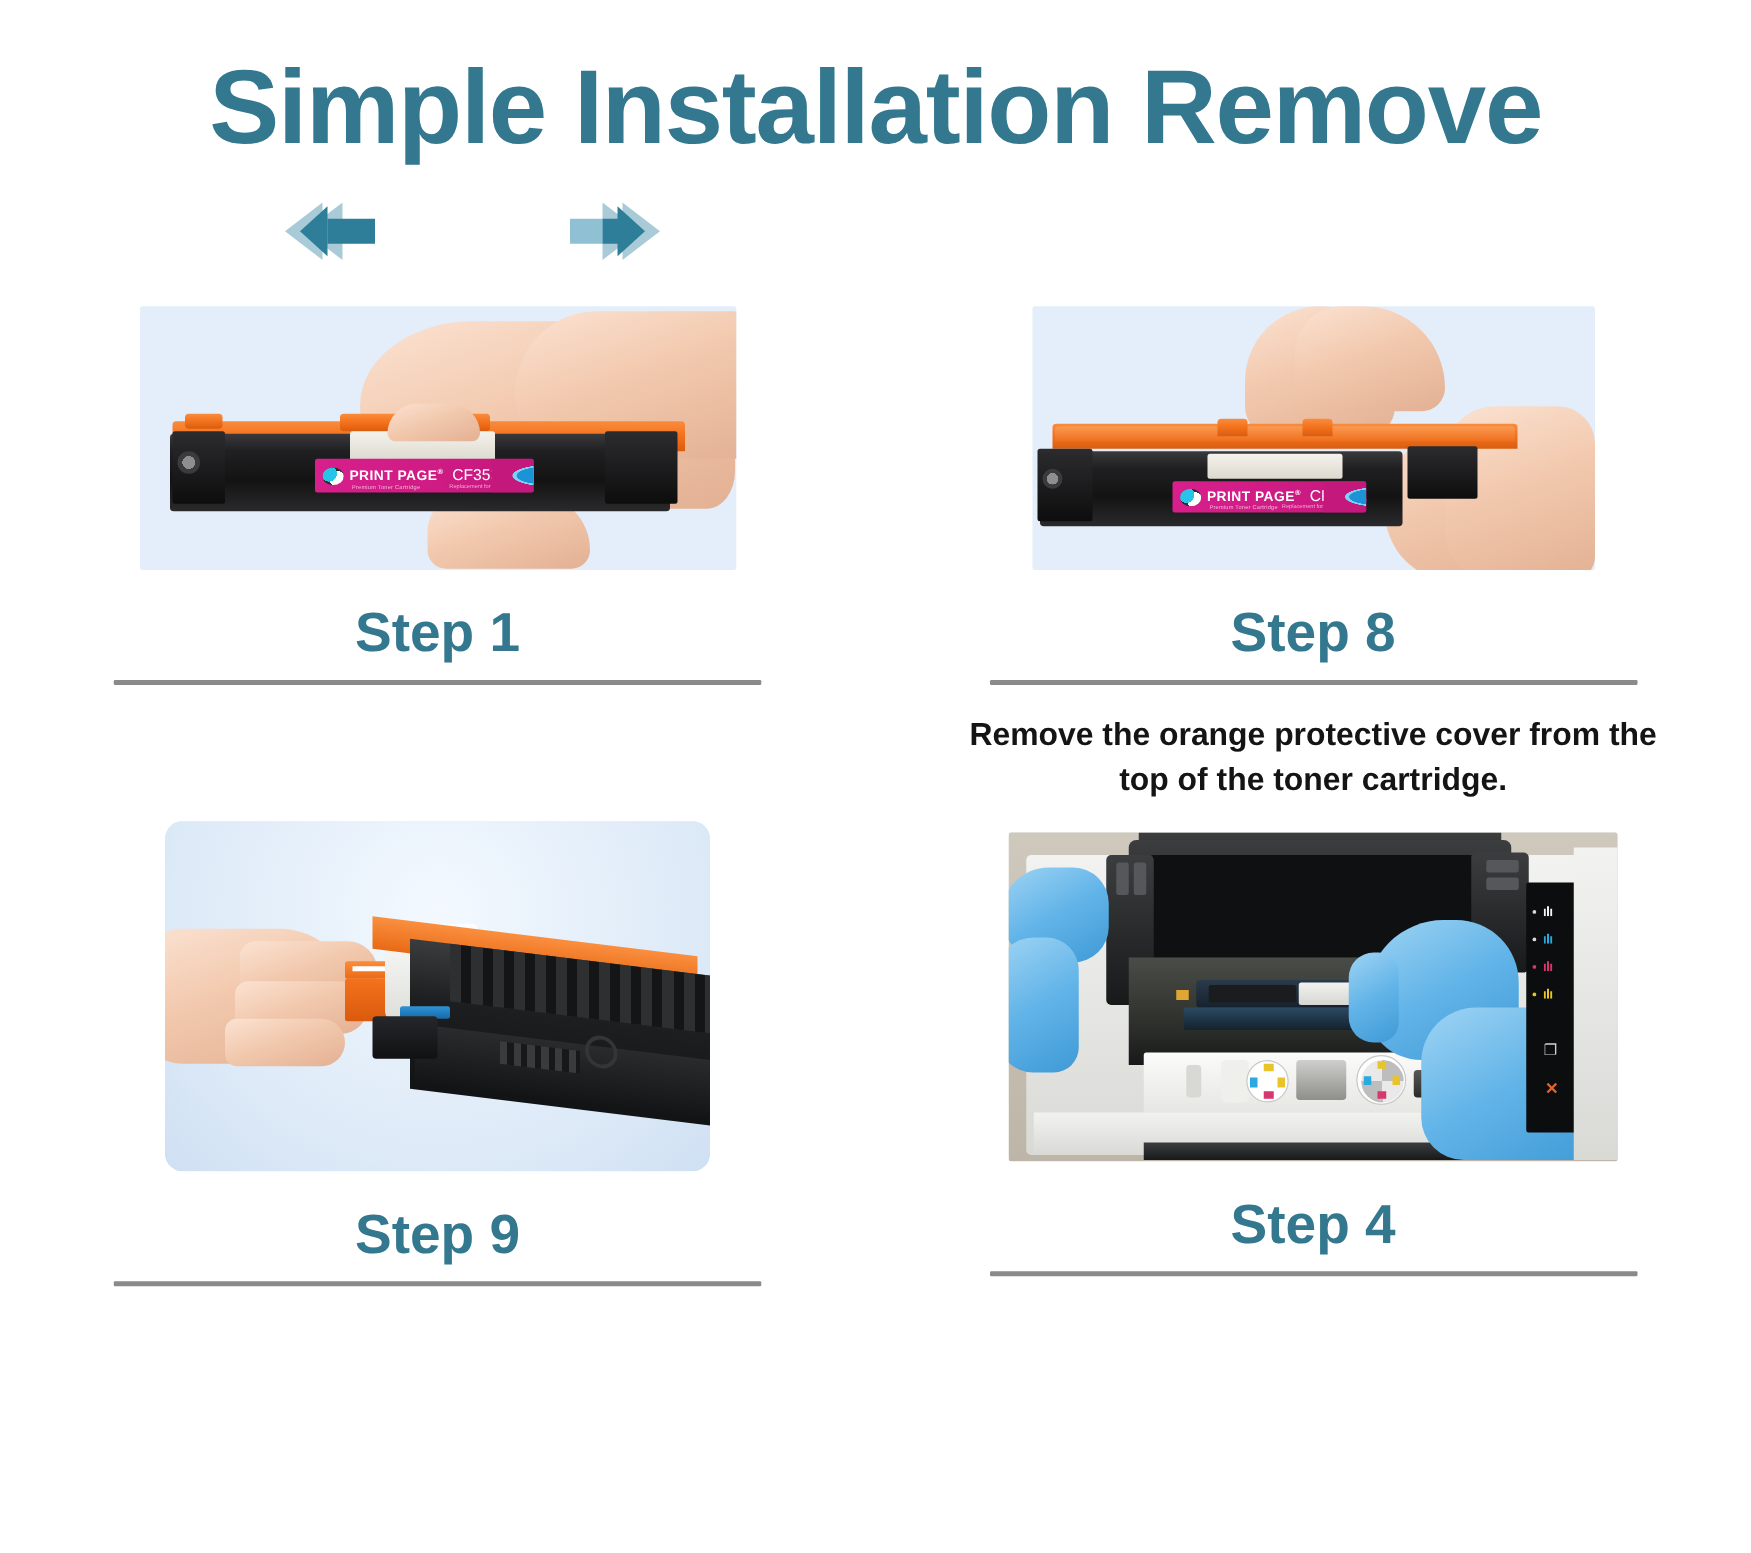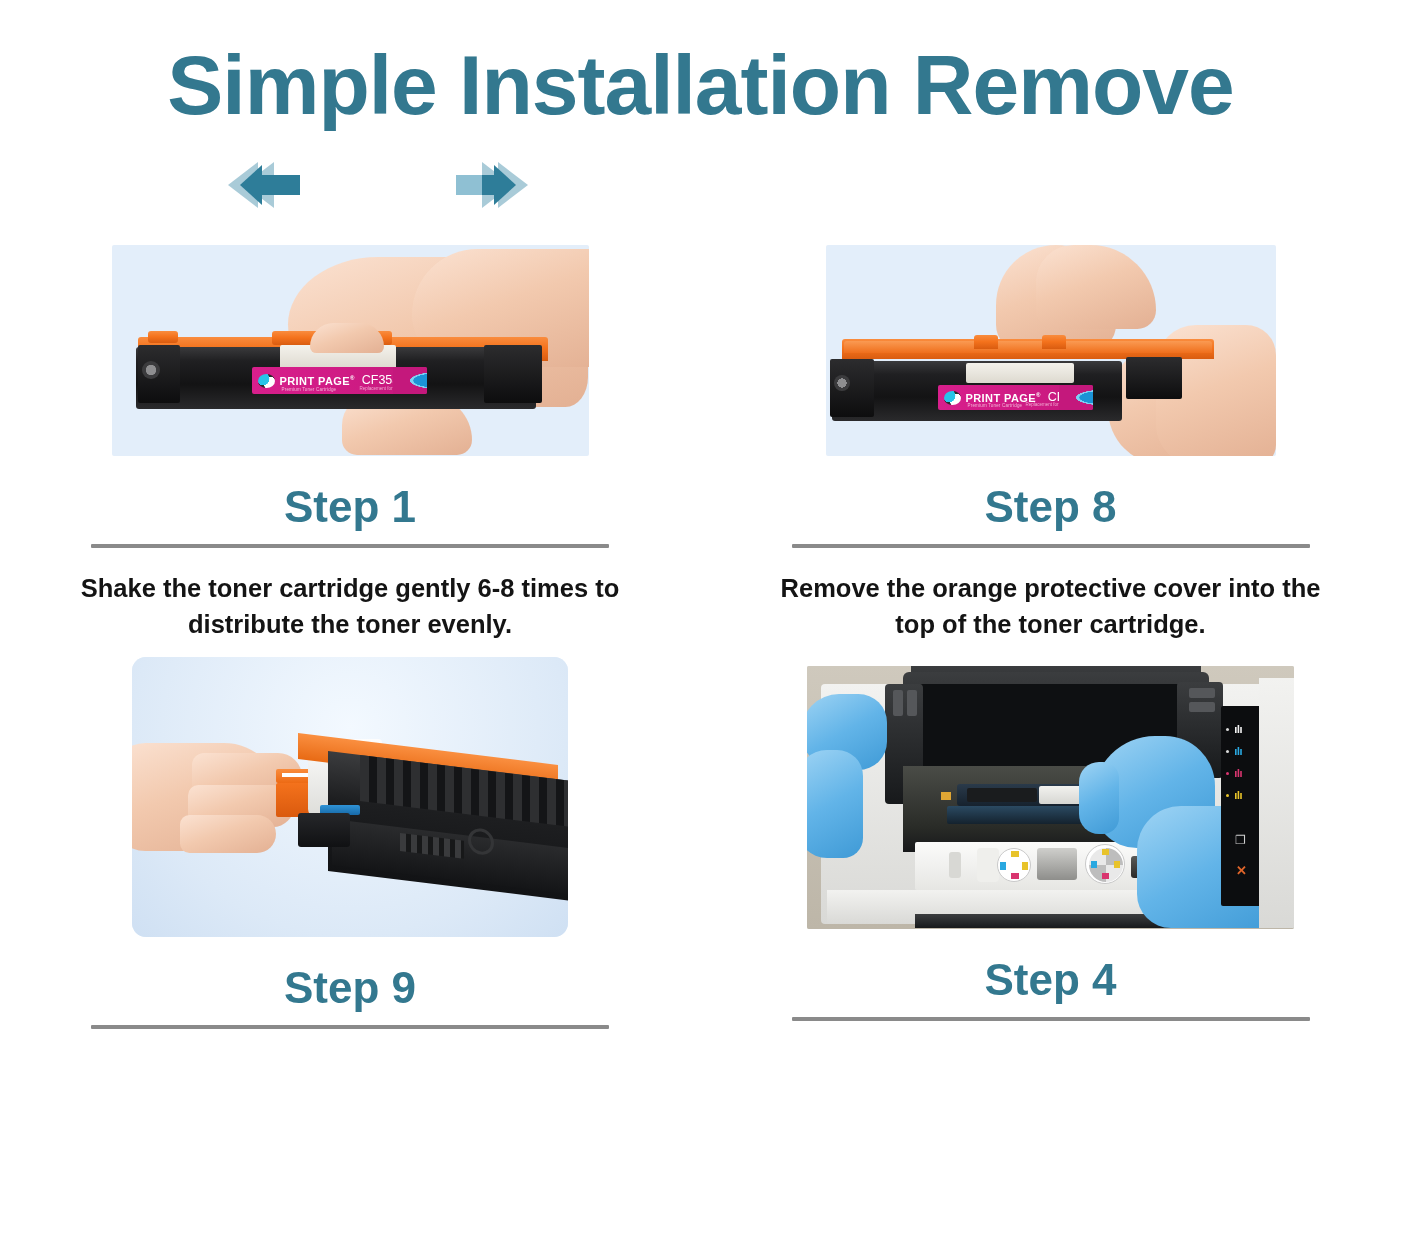--- a/index.html
+++ b/index.html
@@ -263,21 +263,20 @@
             <div class="label-repl">Replacement for</div>
             <div class="label-swoosh"></div>
           </div>
 
           <div class="skin skin-soft" style="left:198px;top:78px;width:74px;height:30px;
                border-radius:30px 30px 8px 8px;"></div>
         </div>
 
         <div class="step-title">Step 1</div>
         <div class="divider"></div>
-        <div class="step-body">Shake the toner cartridge gently 6-8 times to distribute the toner evenly.</div>
       </div>
 
       <div class="cell cell-right">
 
         <div class="photo photo-2">
 
           <div class="skin skin-soft" style="left:170px;top:0px;width:120px;height:106px;
                border-radius:60px 60px 26px 26px;"></div>
           <div class="skin skin-soft" style="left:210px;top:0px;width:120px;height:84px;
                border-radius:40px 70px 20px 20px;"></div>
@@ -306,21 +305,21 @@
             </div>
             <div class="label-model">CF353A</div>
             <div class="label-sub">Premium Toner Cartridge</div>
             <div class="label-repl">Replacement for</div>
             <div class="label-swoosh"></div>
           </div>
         </div>
 
         <div class="step-title">Step 8</div>
         <div class="divider"></div>
-        <div class="step-body">Remove the orange protective cover into the top of the toner cartridge.</div>
+        <div class="step-body">Remove the orange protective cover from the top of the toner cartridge.</div>
       </div>
     </div>
 
     <div class="row row-2">
 
       <div class="cell">
 
         <div class="photo photo-3">
           <div style="position:absolute;inset:0;background:
                radial-gradient(ellipse at 50% 25%,#f3f9ff 0%,#dce9f7 70%,#cfe0f3 100%);"></div>

